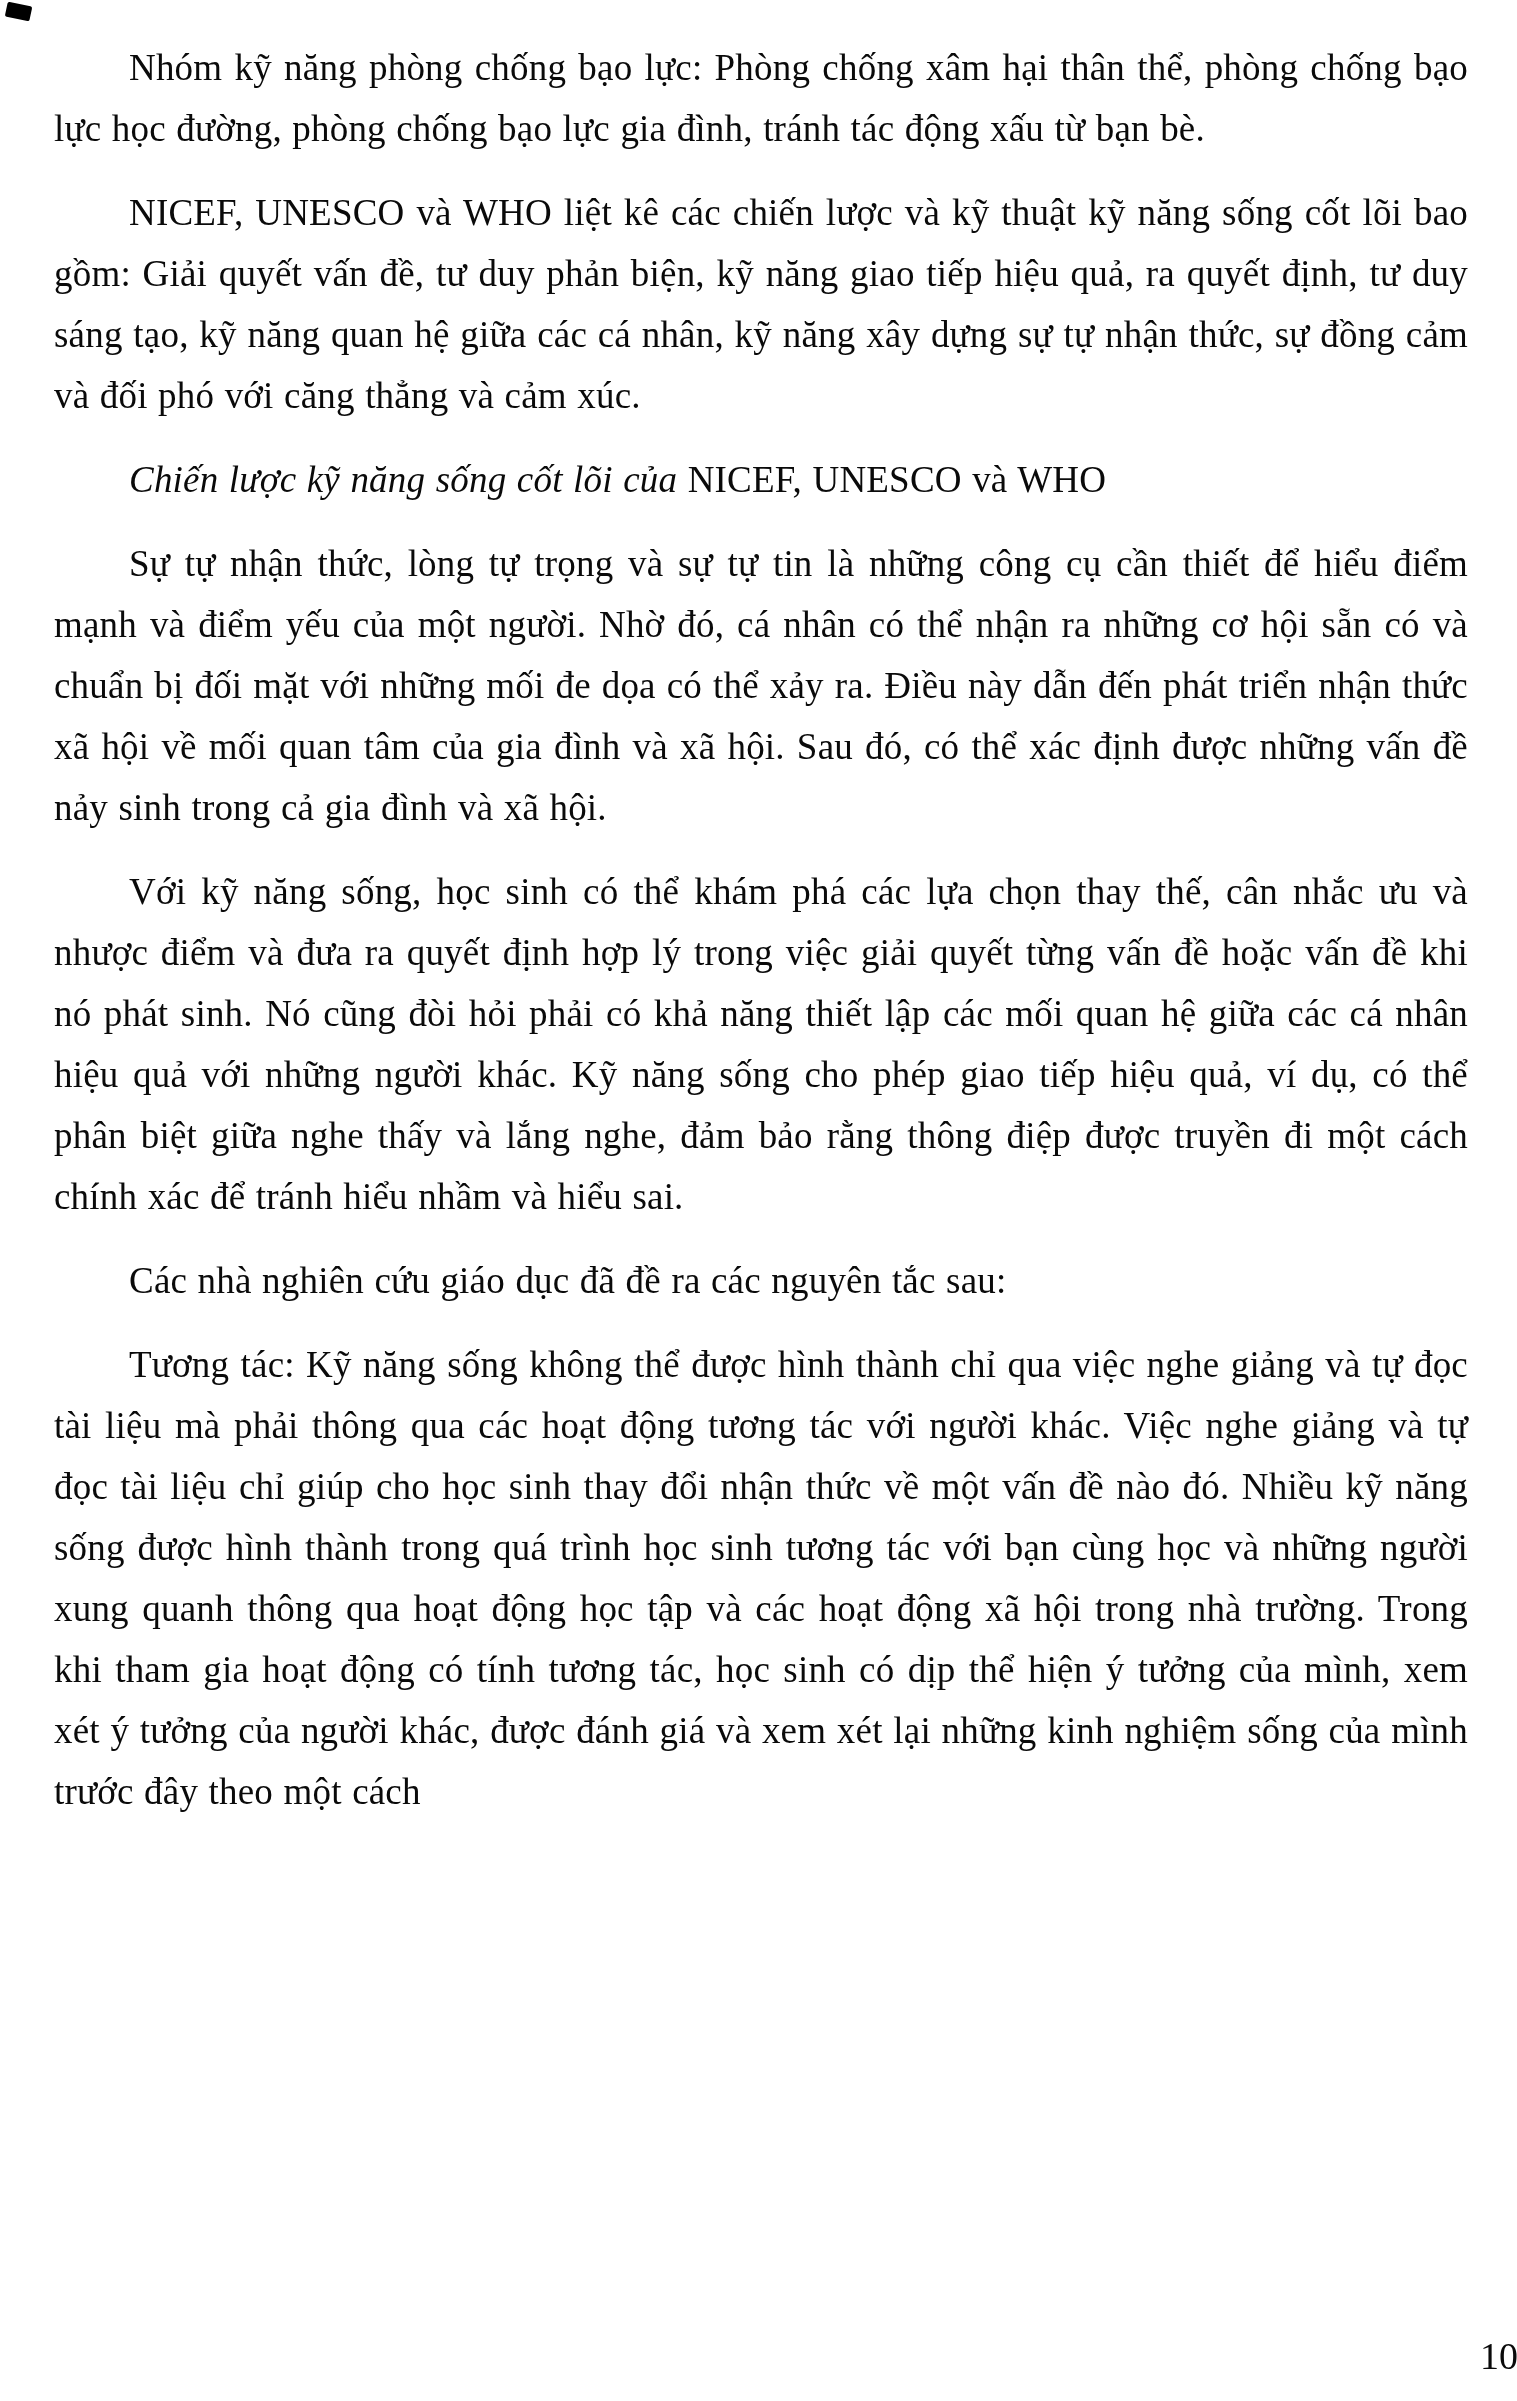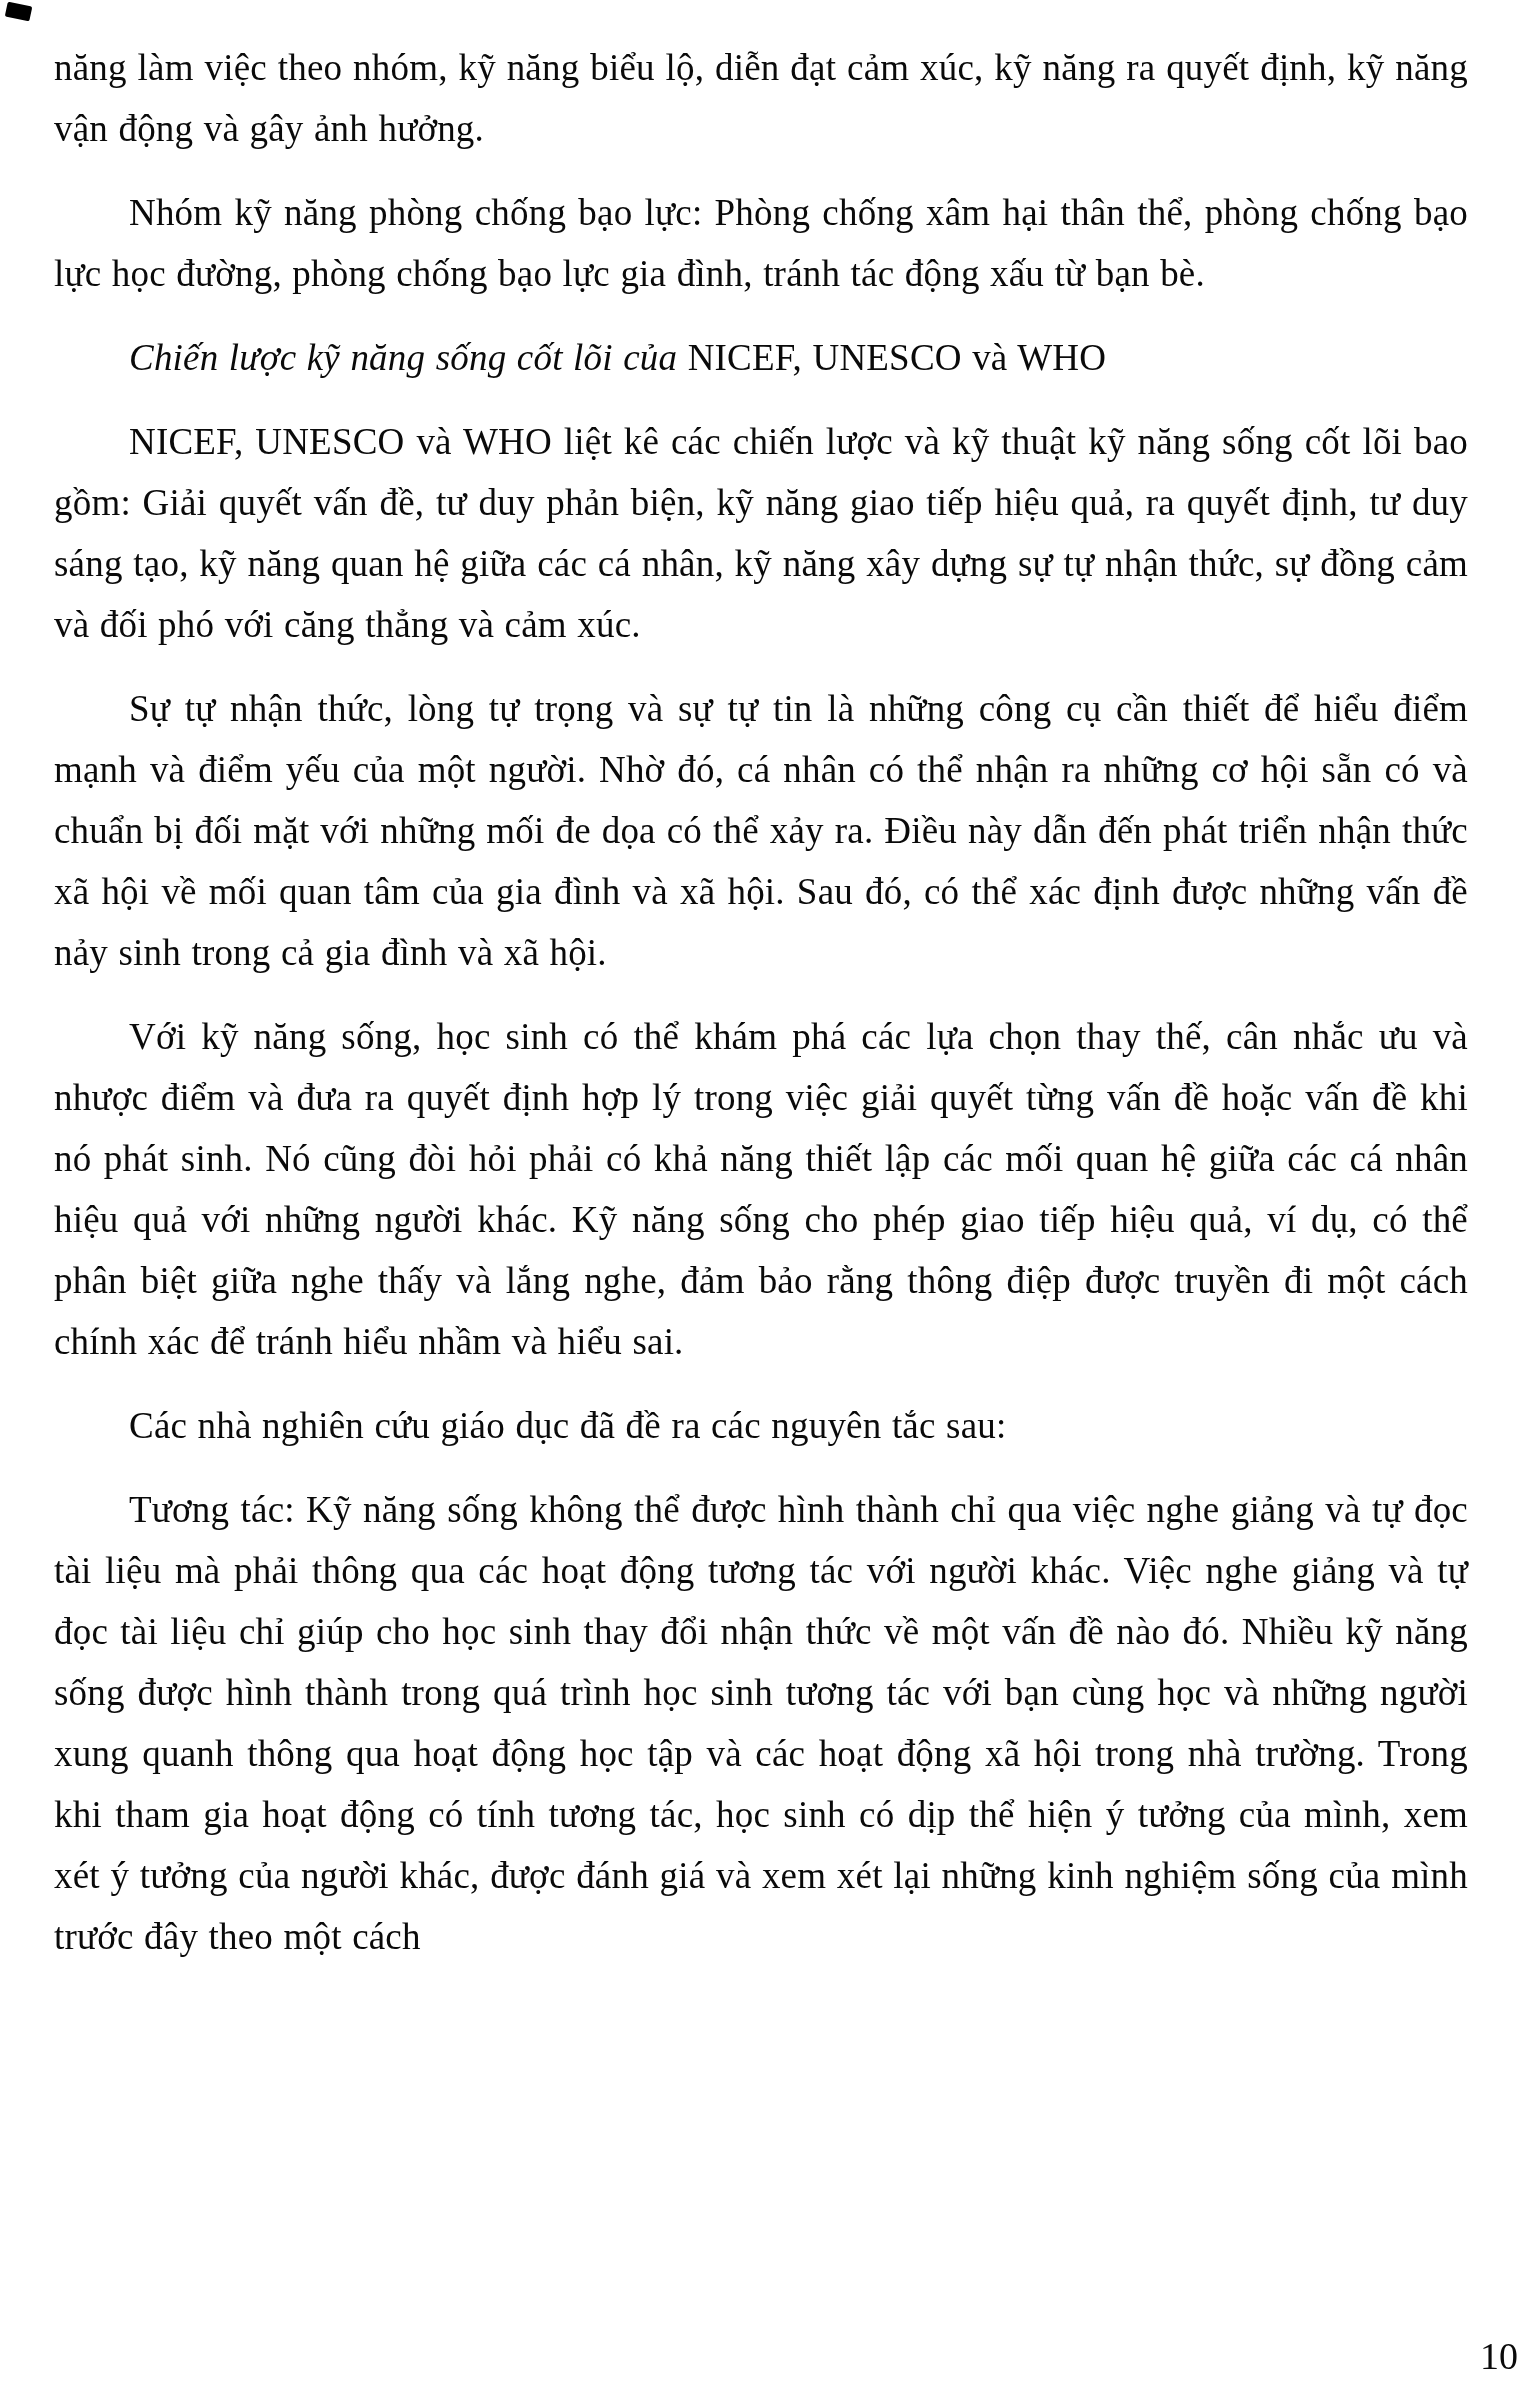--- a/index.html
+++ b/index.html
@@ -57,30 +57,29 @@
   }
   .speck-tl { left: 5.8px; top: 3.8px; width: 25px; height: 15.4px; transform: rotate(12deg); }
 </style>
 </head>
 <body>
 
 <div class="page">
 
   <div class="scan-speck speck-tl"></div>
 
-  <p class="no-indent">năng làm việc theo nhóm, kỹ năng biểu lộ, diễn đạt cảm xúc, kỹ năng ra quyết định, kỹ năng vận động và gây ảnh hưởng.</p>
 
 
   <p>Nhóm kỹ năng phòng chống bạo lực: Phòng chống xâm hại thân thể, phòng chống bạo lực học đường, phòng chống bạo lực gia đình, tránh tác động xấu từ bạn bè.</p>
 
+  <p>NICEF, UNESCO và WHO liệt kê các chiến lược và kỹ thuật kỹ năng sống cốt lõi bao gồm: Giải quyết vấn đề, tư duy phản biện, kỹ năng giao tiếp hiệu quả, ra quyết định, tư duy sáng tạo, kỹ năng quan hệ giữa các cá nhân, kỹ năng xây dựng sự tự nhận thức, sự đồng cảm và đối phó với căng thẳng và cảm xúc.</p>
+
   <p>
     <span class="italic">Chiến lược kỹ năng sống cốt lõi của</span><span> NICEF, UNESCO và WHO</span>
   </p>
-
-  <p>NICEF, UNESCO và WHO liệt kê các chiến lược và kỹ thuật kỹ năng sống cốt lõi bao gồm: Giải quyết vấn đề, tư duy phản biện, kỹ năng giao tiếp hiệu quả, ra quyết định, tư duy sáng tạo, kỹ năng quan hệ giữa các cá nhân, kỹ năng xây dựng sự tự nhận thức, sự đồng cảm và đối phó với căng thẳng và cảm xúc.</p>
 
   <p>Sự tự nhận thức, lòng tự trọng và sự tự tin là những công cụ cần thiết để hiểu điểm mạnh và điểm yếu của một người. Nhờ đó, cá nhân có thể nhận ra những cơ hội sẵn có và chuẩn bị đối mặt với những mối đe dọa có thể xảy ra. Điều này dẫn đến phát triển nhận thức xã hội về mối quan tâm của gia đình và xã hội. Sau đó, có thể xác định được những vấn đề nảy sinh trong cả gia đình và xã hội.</p>
 
   <p>Với kỹ năng sống, học sinh có thể khám phá các lựa chọn thay thế, cân nhắc ưu và nhược điểm và đưa ra quyết định hợp lý trong việc giải quyết từng vấn đề hoặc vấn đề khi nó phát sinh. Nó cũng đòi hỏi phải có khả năng thiết lập các mối quan hệ giữa các cá nhân hiệu quả với những người khác. Kỹ năng sống cho phép giao tiếp hiệu quả, ví dụ, có thể phân biệt giữa nghe thấy và lắng nghe, đảm bảo rằng thông điệp được truyền đi một cách chính xác để tránh hiểu nhầm và hiểu sai.</p>
 
 
   <p>Các nhà nghiên cứu giáo dục đã đề ra các nguyên tắc sau:</p>
 
   <p>Tương tác: Kỹ năng sống không thể được hình thành chỉ qua việc nghe giảng và tự đọc tài liệu mà phải thông qua các hoạt động tương tác với người khác. Việc nghe giảng và tự đọc tài liệu chỉ giúp cho học sinh thay đổi nhận thức về một vấn đề nào đó. Nhiều kỹ năng sống được hình thành trong quá trình học sinh tương tác với bạn cùng học và những người xung quanh thông qua hoạt động học tập và các hoạt động xã hội trong nhà trường. Trong khi tham gia hoạt động có tính tương tác, học sinh có dịp thể hiện ý tưởng của mình, xem xét ý tưởng của người khác, được đánh giá và xem xét lại những kinh nghiệm sống của mình trước đây theo một cách</p>
 

